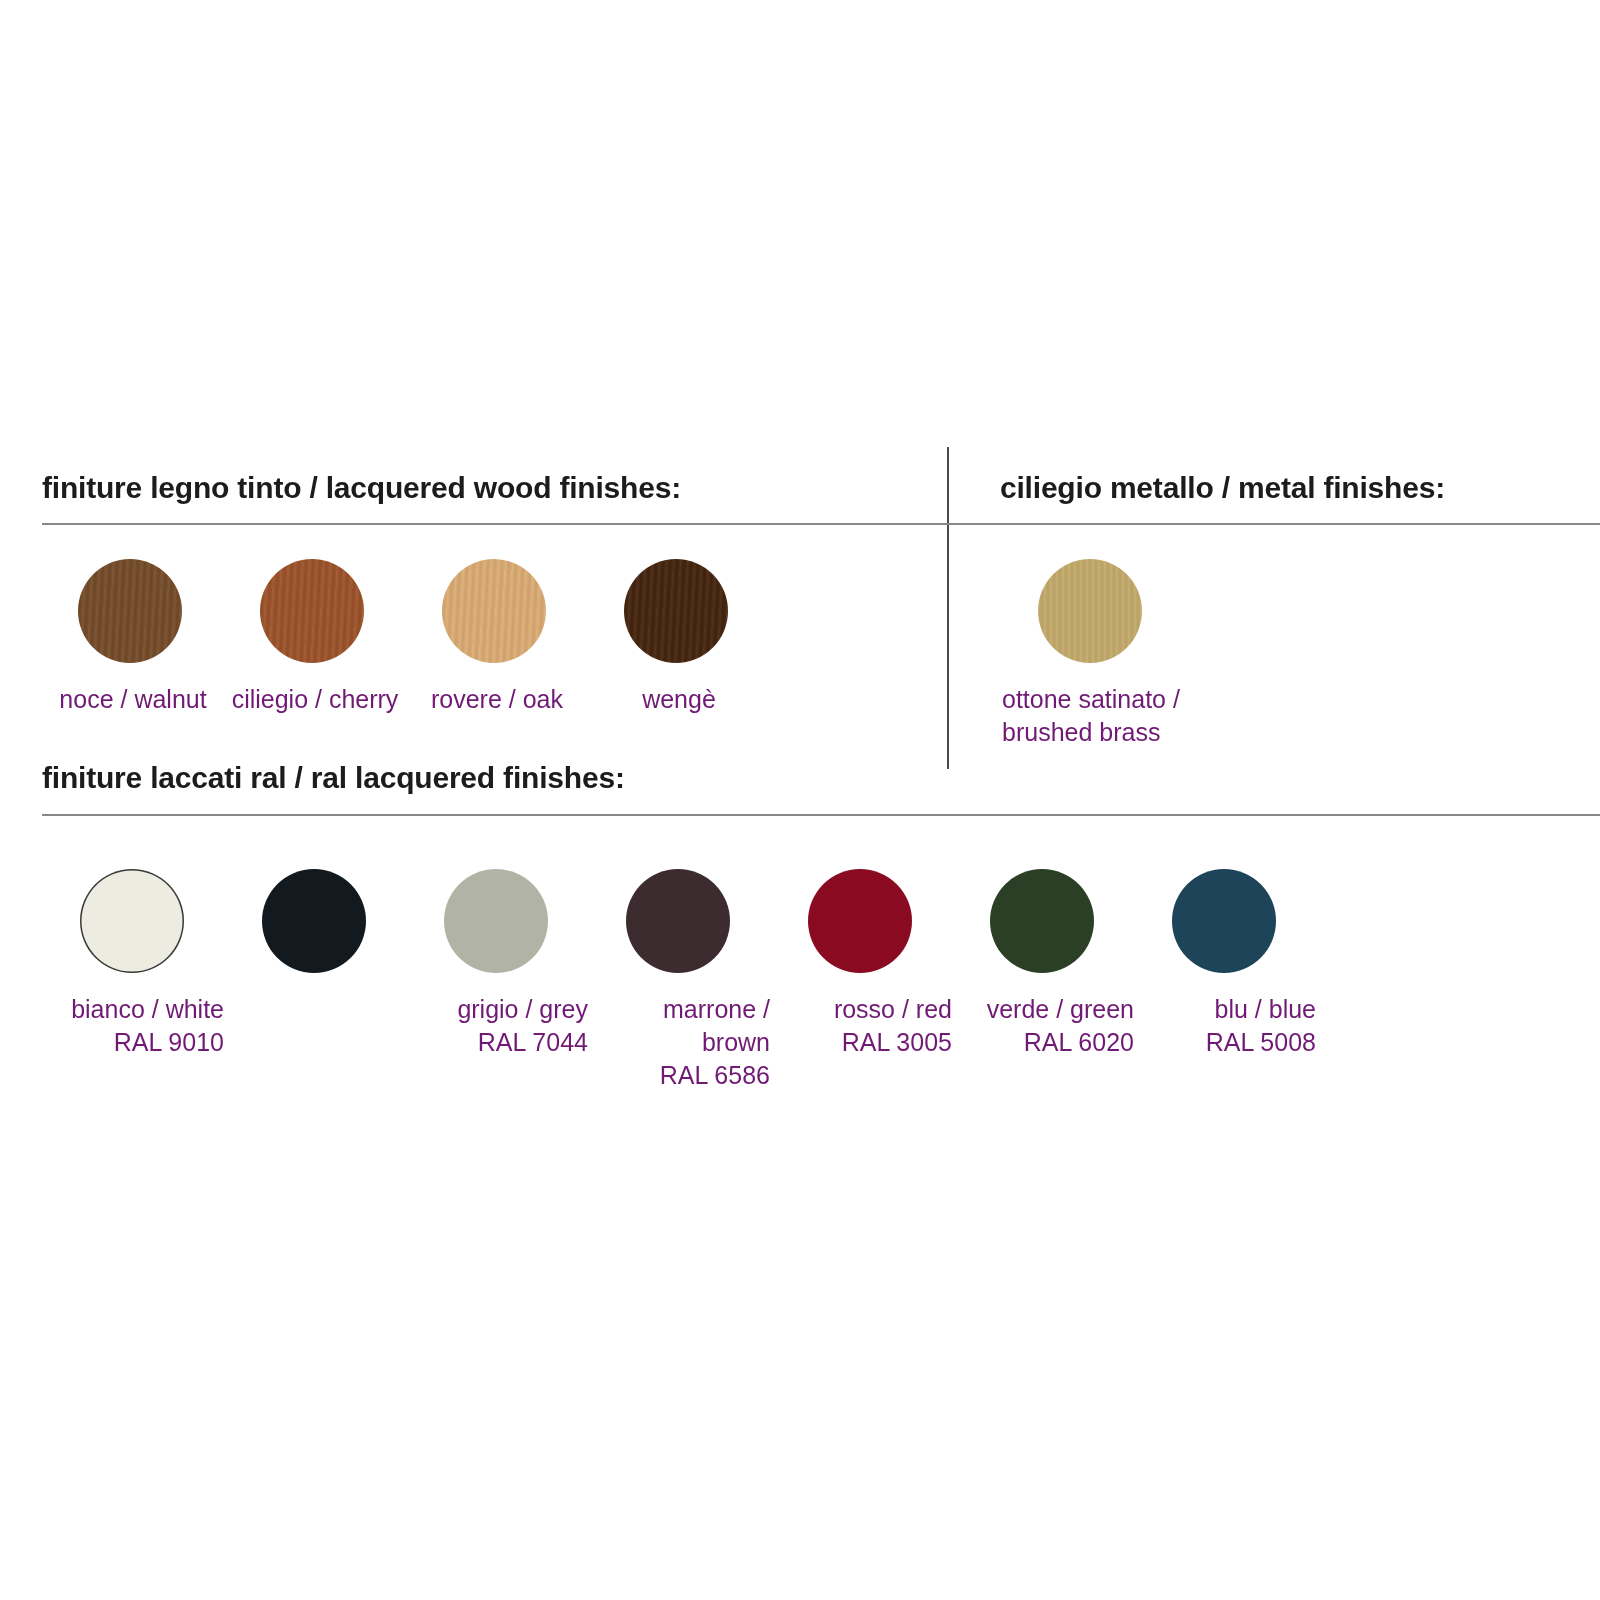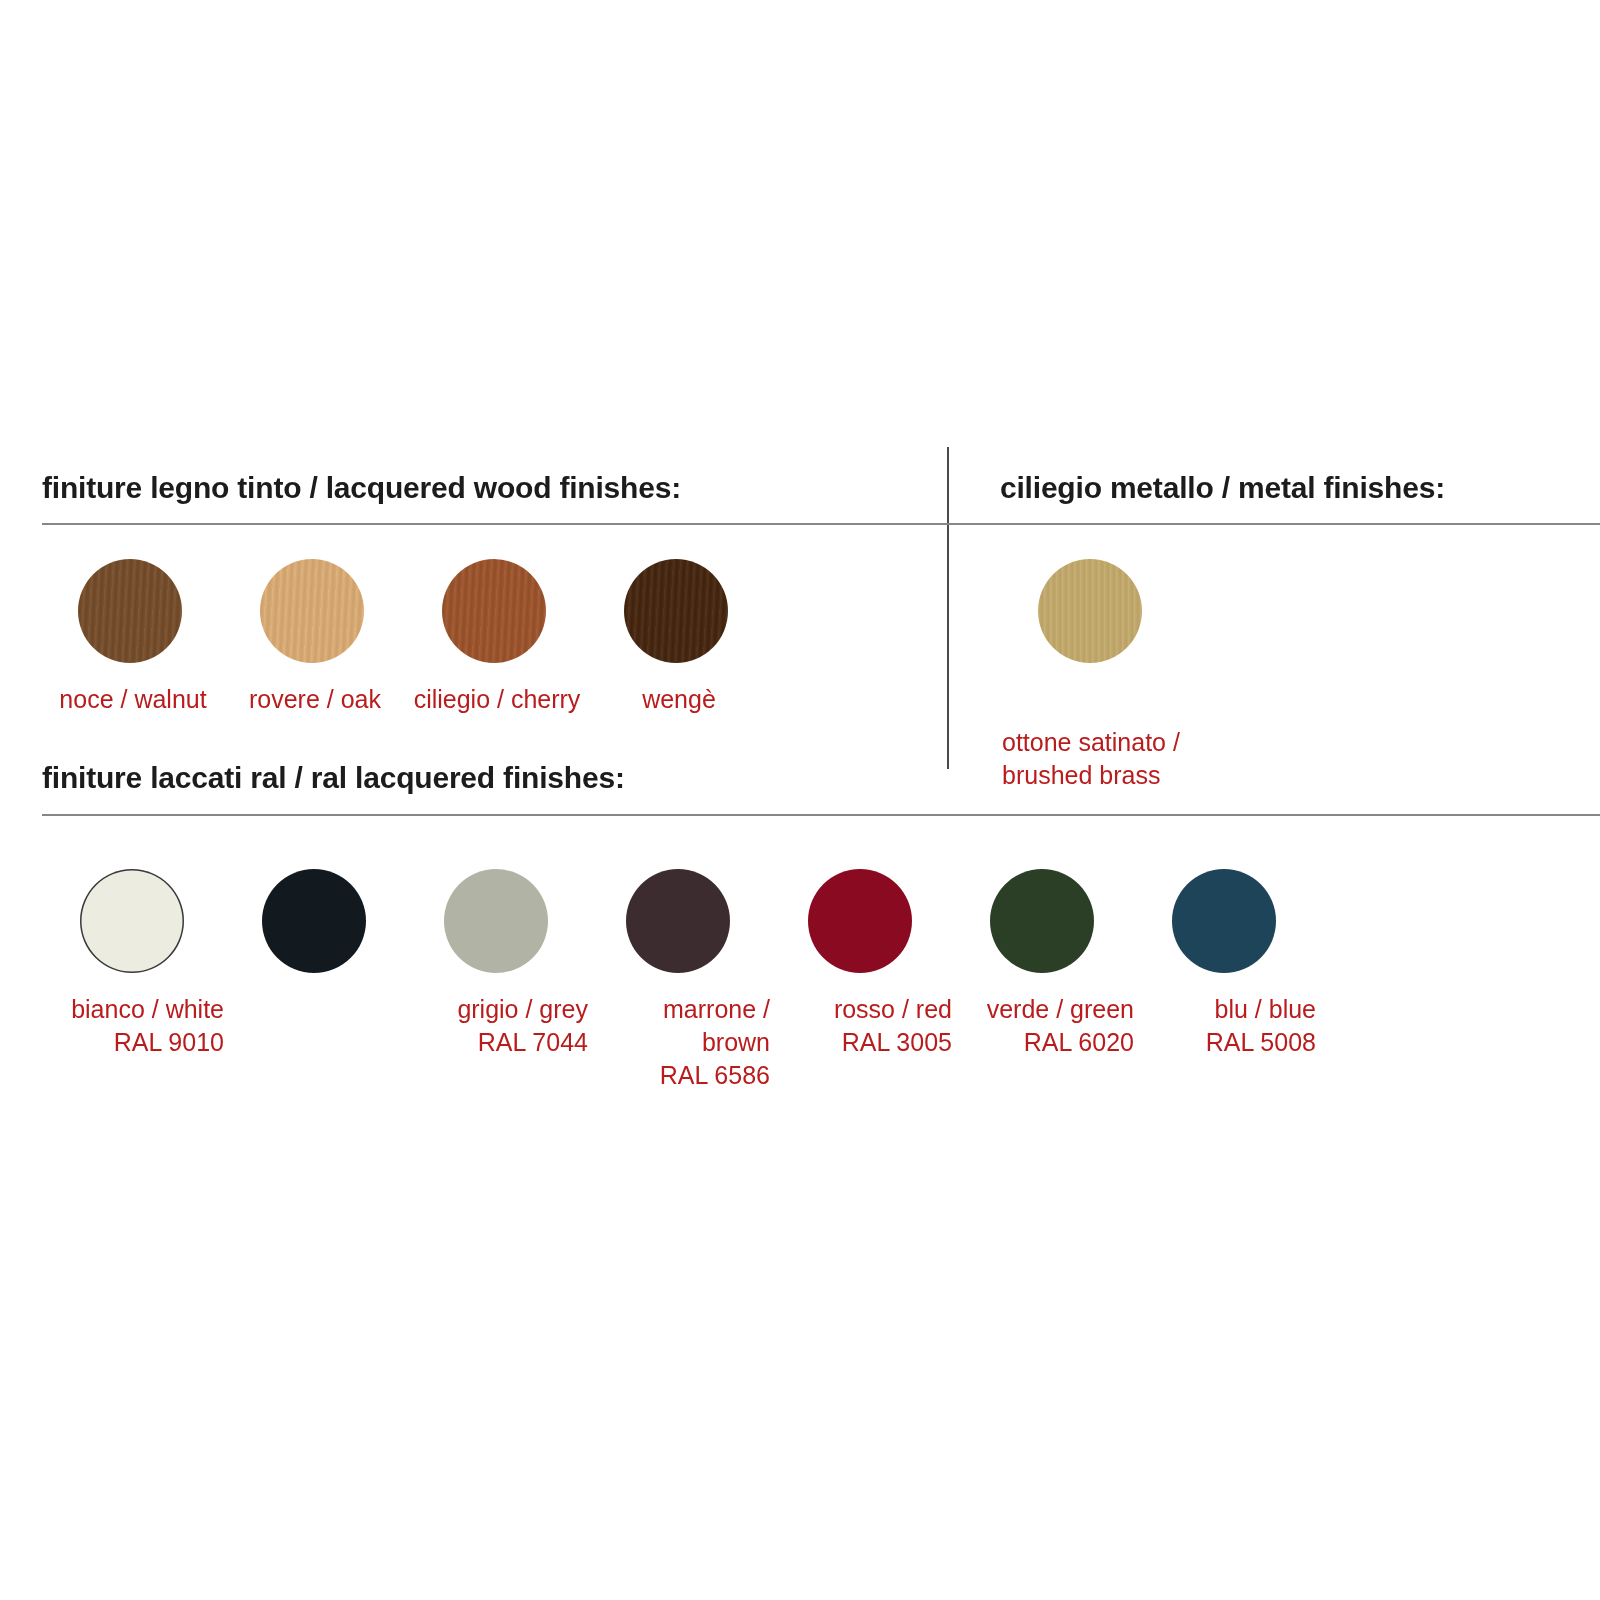--- a/index.html
+++ b/index.html
@@ -65,41 +65,41 @@
   #metal-row { left: 1000px; top: 546px; }
   #ral-row   { left: 42px;  top: 856px; }
 
   .swatch-cell {
     width: 182px;
     box-sizing: border-box;
     display: flex;
     flex-direction: column;
     align-items: flex-start;
   }
-  #metal-row .swatch-cell { width: 230px; gap: 43px; }
+  #metal-row .swatch-cell { width: 230px; }
 
   .dot {
     width: 104px;
     height: 104px;
     border-radius: 50%;
     margin-left: 36px;
     flex: none;
   }
   #metal-row .dot { margin-left: 38px; }
   #ral-row .dot   { margin-left: 38px; }
 
   .dot.outlined {
     box-shadow: inset 0 0 0 1.5px #3a3a3a;
   }
 
   .swatch-label {
     margin-top: 20px;
     font-size: 25px;
     line-height: 33px;
-    color: #b91c1c;
+    color: #701a75;
     white-space: pre-line;
     text-align: left;
   }
   .swatch-label.centered {
     width: 182px;
     margin-left: 0;
     text-align: center;
   }
   #ral-row .swatch-label.centered { width: 182px; text-align: right; }
   #metal-row .swatch-label {
@@ -114,26 +114,26 @@
   <div class="vrule"></div>
 
   <div class="section-title" id="wood-title">finiture legno tinto / lacquered wood finishes:</div>
   <div class="rule" id="rule-top"></div>
   <div class="swatch-row" id="wood-row">
       <div class="swatch-cell">
         <div class="dot" style="background: repeating-linear-gradient(93deg, rgb(128, 90, 56) 0px, rgb(119, 81, 47) 2px, rgb(109, 71, 37) 4px, rgb(119, 81, 47) 7px);"></div>
         <div class="swatch-label centered">noce / walnut</div>
       </div>
       <div class="swatch-cell">
+        <div class="dot" style="background: repeating-linear-gradient(93deg, rgb(165, 95, 57) 0px, rgb(156, 86, 48) 2px, rgb(146, 76, 38) 4px, rgb(156, 86, 48) 7px);"></div>
+        <div class="swatch-label centered">ciliegio / cherry</div>
+      </div>
+      <div class="swatch-cell">
         <div class="dot" style="background: repeating-linear-gradient(93deg, rgb(224, 179, 127) 0px, rgb(215, 170, 118) 2px, rgb(205, 160, 108) 4px, rgb(215, 170, 118) 7px);"></div>
         <div class="swatch-label centered">rovere / oak</div>
-      </div>
-      <div class="swatch-cell">
-        <div class="dot" style="background: repeating-linear-gradient(93deg, rgb(165, 95, 57) 0px, rgb(156, 86, 48) 2px, rgb(146, 76, 38) 4px, rgb(156, 86, 48) 7px);"></div>
-        <div class="swatch-label centered">ciliegio / cherry</div>
       </div>
       <div class="swatch-cell">
         <div class="dot" style="background: repeating-linear-gradient(93deg, rgb(83, 52, 30) 0px, rgb(74, 43, 21) 2px, rgb(64, 33, 11) 4px, rgb(74, 43, 21) 7px);"></div>
         <div class="swatch-label centered">wengè</div>
       </div>
     </div>
 
   <div class="section-title" id="metal-title">ciliegio metallo / metal finishes:</div>
   <div class="swatch-row" id="metal-row">
       <div class="swatch-cell">

